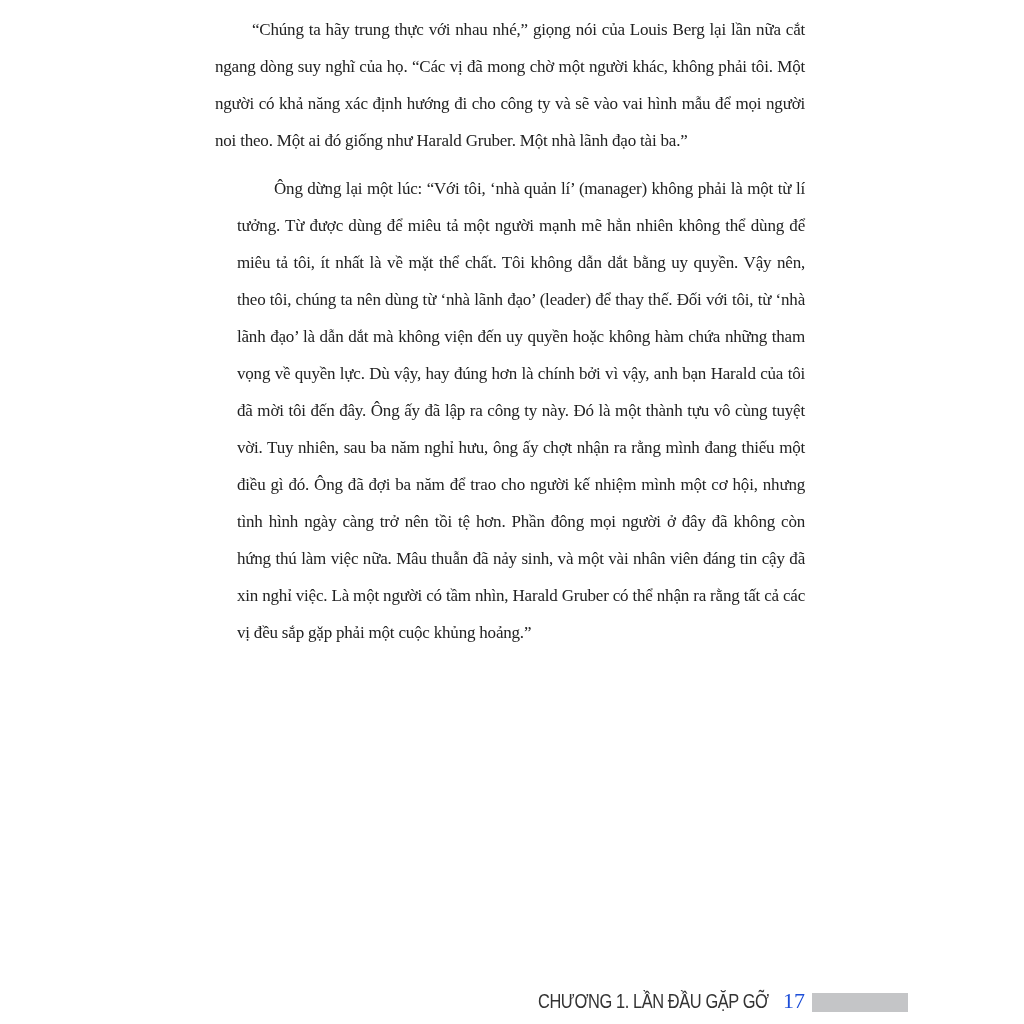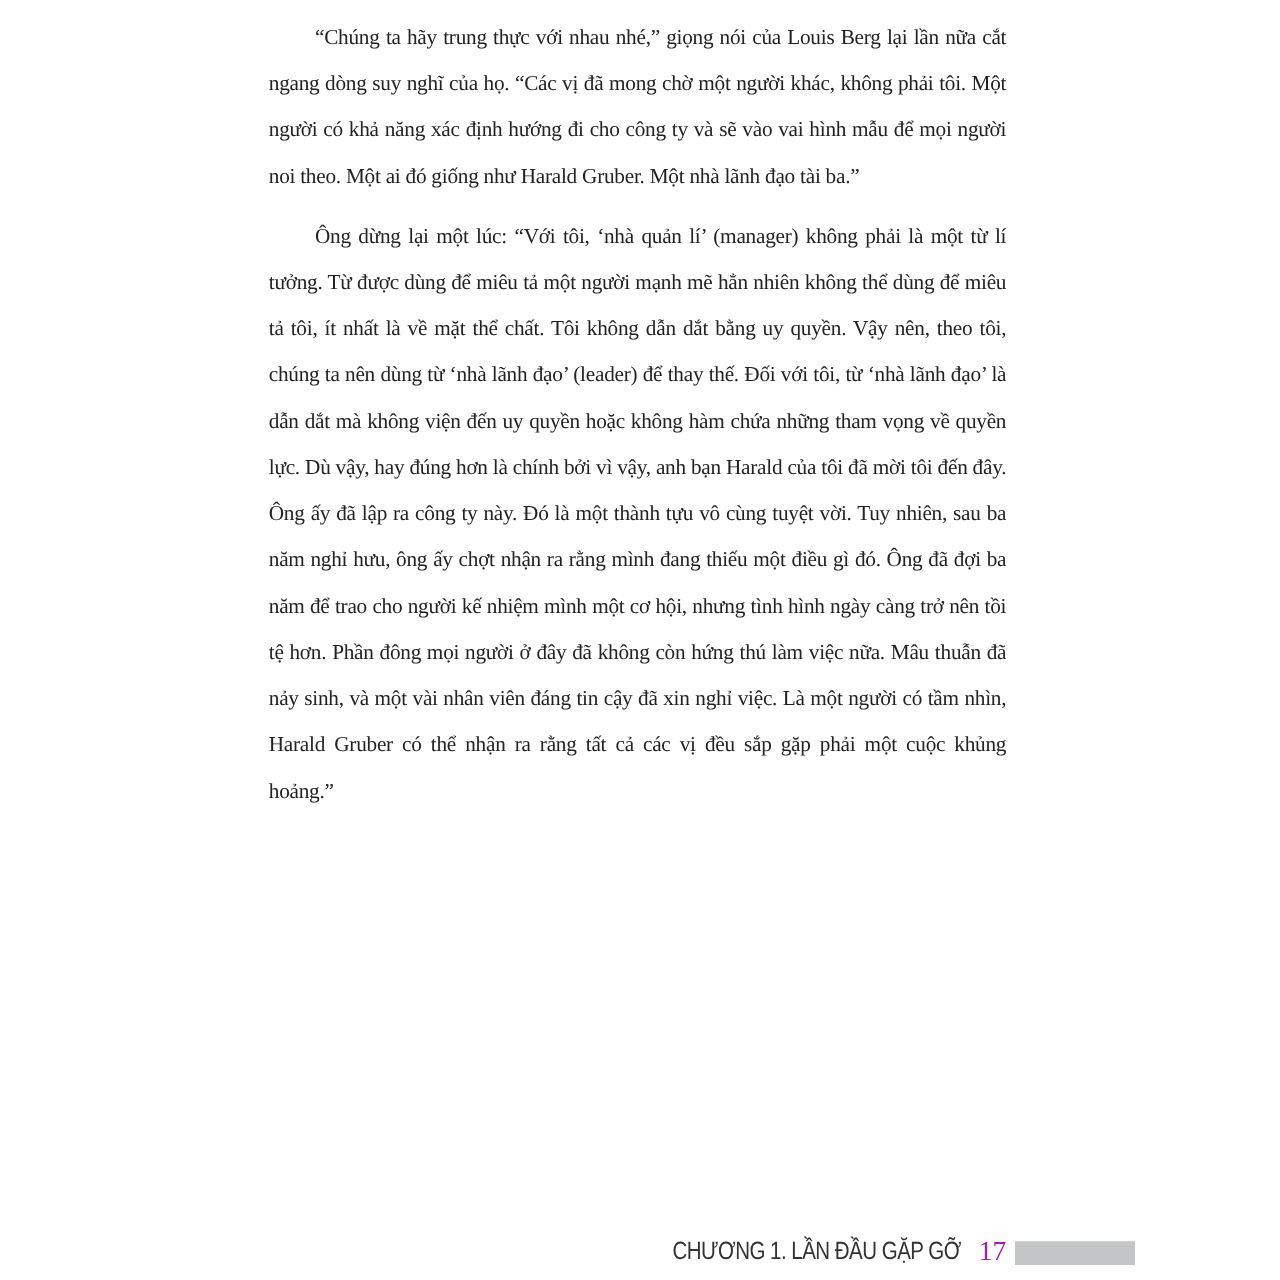--- a/index.html
+++ b/index.html
@@ -7,33 +7,33 @@
     width: 1024px; height: 1024px; background: #ffffff; position: relative; overflow: hidden;
     font-family: "Liberation Serif", "DejaVu Serif", serif; color: #222222;
   }
   .page-body {
     position: absolute; left: 215px; top: 11px; width: 590px;
   }
   .para {
     margin: 0; font-size: 17px; line-height: 37px; text-align: justify;
     text-indent: 37px; letter-spacing: -0.2px;
   }
-  .para + .para { margin-top: 11px; }
+  .para + .para { margin-top: 11px; margin-left: 22px; }
   .footer {
     position: absolute; left: 0; top: 986px; width: 1024px; height: 30px; padding-left: 46px;
   }
   .chapter-title {
     position: absolute; left: 538px; top: 4px;
     font-family: "Liberation Sans", "DejaVu Sans", sans-serif;
     font-size: 20px; color: #333333; letter-spacing: -0.5px;
     transform: scaleX(0.82); transform-origin: left center; white-space: nowrap;
   }
   .page-number {
     position: absolute; left: 783px; top: 2px;
-    font-family: "Liberation Serif", serif; font-size: 22px; color: #a21caf;
+    font-family: "Liberation Serif", serif; font-size: 22px; color: #1d4ed8;
   }
   .footer-bar {
     position: absolute; left: 812px; top: 7px; width: 96px; height: 19px;
     background: #c4c5c7;
   }
 </style>
 </head>
 <body>
 
 <div class="page-body">

